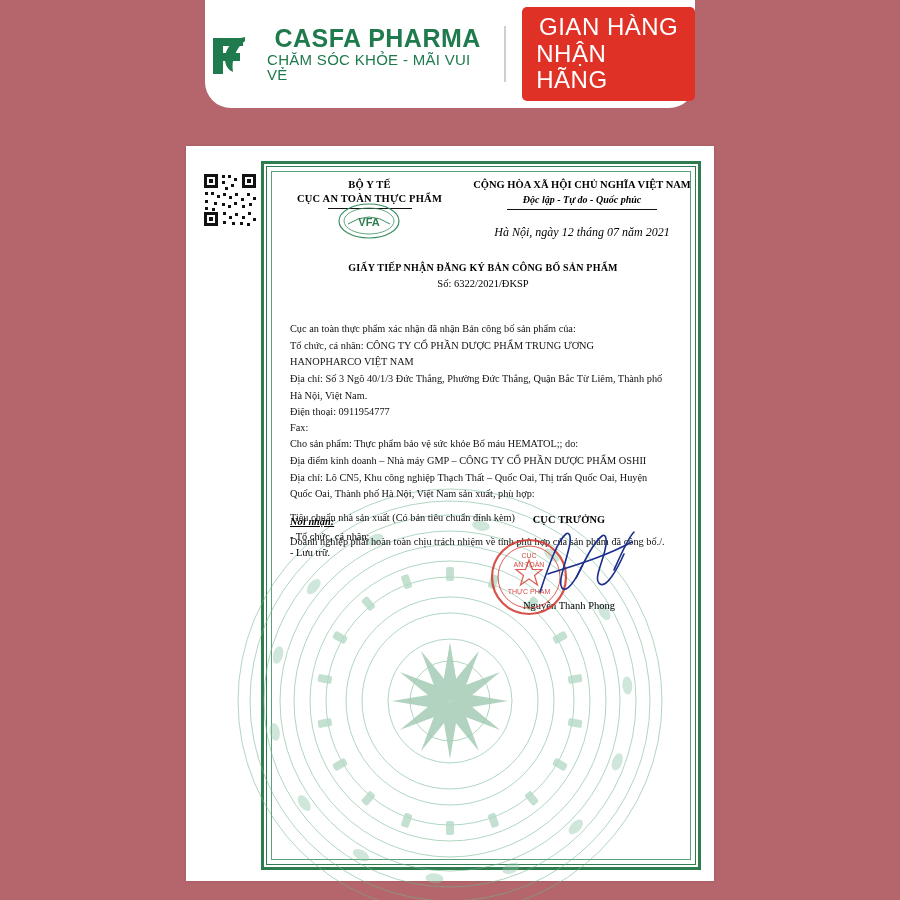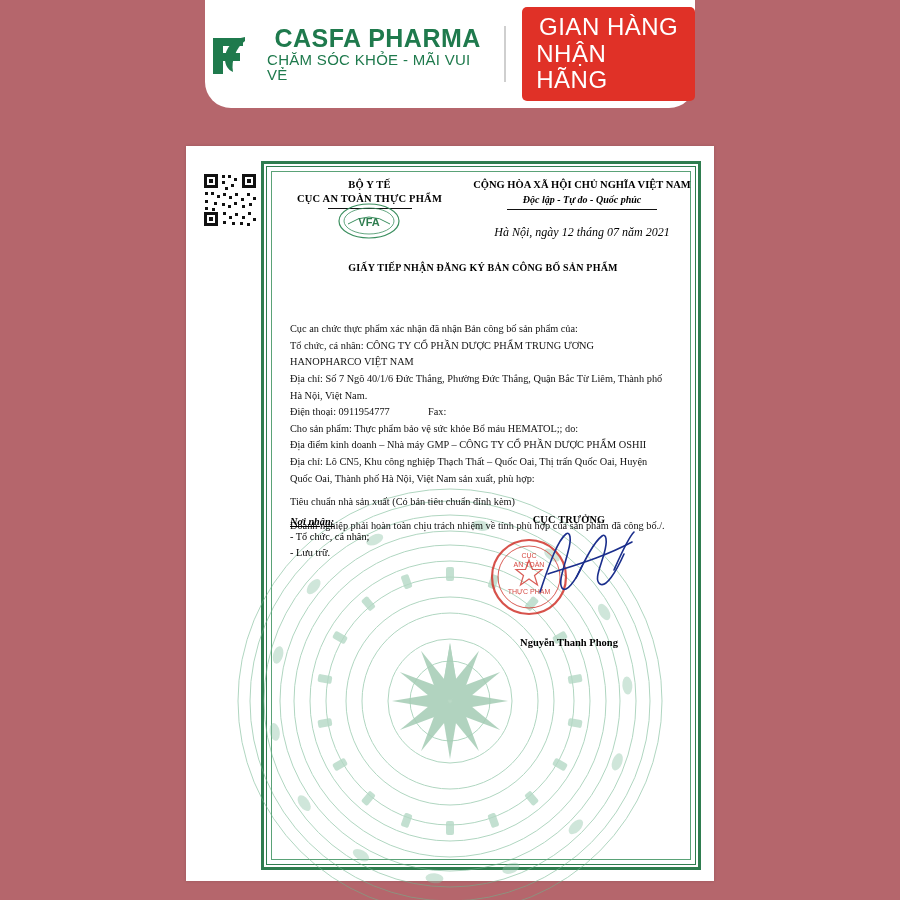--- a/index.html
+++ b/index.html
@@ -199,21 +199,21 @@
   .cert-body {
     position: absolute;
     left: 104px;
     right: 30px;
     top: 175px;
     font-size: 10.3px;
     line-height: 1.52;
     color: #111;
   }
   .cert-body p { margin: 0 0 1px 0; }
-  .fax-row { display: flex; }
+  .fax-row { display: flex; flex-direction: column; }
   .fax-row .a { width: 138px; }
 
   
   .cert-foot {
     position: absolute;
     left: 104px;
     right: 30px;
     top: 368px;
     font-size: 10.3px;
   }
@@ -233,22 +233,22 @@
     right: 10px;
     top: 0;
     width: 210px;
     text-align: center;
   }
   .foot-right .cuctruong {
     font-weight: bold;
     letter-spacing: .2px;
   }
   .signer {
-    font-weight: bold;
-    margin-top: 112px;
+    font-weight: normal;
+    margin-top: 75px;
     font-size: 10.5px;
   }
   .red-seal {
     position: absolute;
     left: 24px;
     top: 22px;
     width: 82px;
     height: 82px;
   }
   .sig-scribble {
@@ -499,30 +499,31 @@
     <svg viewBox="0 0 62 38" width="62" height="38" aria-hidden="true">
       <ellipse cx="31" cy="19" rx="30" ry="17" fill="none" stroke="#3b8f5f" stroke-width="1.2"></ellipse>
       <ellipse cx="31" cy="19" rx="25" ry="13" fill="none" stroke="#3b8f5f" stroke-width="0.8"></ellipse>
       <path d="M10 22 q21 -14 42 0" fill="none" stroke="#3b8f5f" stroke-width="1"></path>
       <text x="31" y="24" font-family="Liberation Sans, sans-serif" font-size="11" font-weight="bold" fill="#2f7d4f" text-anchor="middle">VFA</text>
     </svg>
   </div>
 
   <div class="cert-title">
     <div class="t1">GIẤY TIẾP NHẬN ĐĂNG KÝ BẢN CÔNG BỐ SẢN PHẨM</div>
+    <div class="t2">Số: 6322/2021/ĐKSP</div>
   </div>
 
   <div class="cert-body">
-    <p>Cục an chức thực phẩm xác nhận đã nhận Bản công bố sản phẩm của:</p>
+    <p>Cục an toàn thực phẩm xác nhận đã nhận Bản công bố sản phẩm của:</p>
     <p>
       <span>Tổ chức, cá nhân:</span>
       <span>CÔNG TY CỔ PHẦN DƯỢC PHẨM TRUNG ƯƠNG</span>
     </p>
     <p>HANOPHARCO VIỆT NAM</p>
-    <p>Địa chỉ: Số 7 Ngõ 40/1/6 Đức Thắng, Phường Đức Thắng, Quận Bắc Từ Liêm, Thành phố</p>
+    <p>Địa chỉ: Số 3 Ngõ 40/1/3 Đức Thắng, Phường Đức Thắng, Quận Bắc Từ Liêm, Thành phố</p>
     <p>Hà Nội, Việt Nam.</p>
     <p class="fax-row">
       <span class="a">Điện thoại: 0911954777</span>
       <span>Fax:</span>
     </p>
     <p>Cho sản phẩm: Thực phẩm bảo vệ sức khỏe Bổ máu HEMATOL;; do:</p>
     <p>Địa điểm kinh doanh – Nhà máy GMP – CÔNG TY CỔ PHẦN DƯỢC PHẨM OSHII</p>
     <p>Địa chỉ: Lô CN5, Khu công nghiệp Thạch Thất – Quốc Oai, Thị trấn Quốc Oai, Huyện</p>
     <p>Quốc Oai, Thành phố Hà Nội, Việt Nam sản xuất, phù hợp:</p>
     <p style="margin-top:8px">Tiêu chuẩn nhà sản xuất (Có bản tiêu chuẩn đính kèm)</p>

